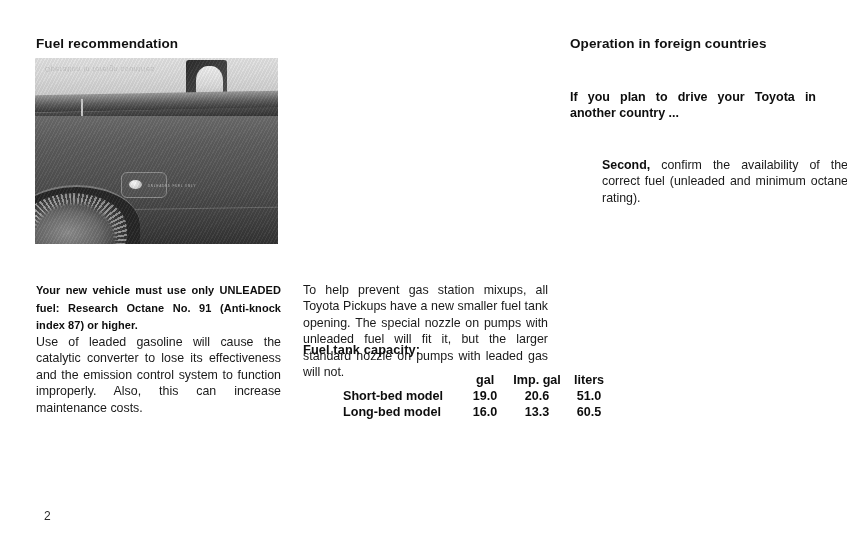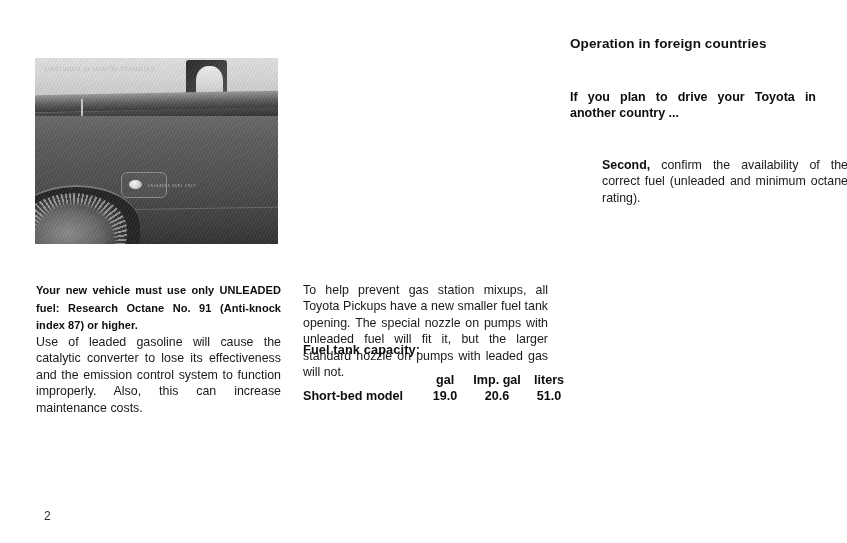--- a/index.html
+++ b/index.html
@@ -224,20 +224,21 @@
     background: #c9c9c9;
   }
 
   
   .capacity-table {
     position: absolute;
     font-size: 12.6px;
     font-weight: bold;
     color: #0d0d0d;
     border-collapse: collapse;
+    margin-left: 40px;
   }
   .capacity-table th,
   .capacity-table td {
     padding: 0 0 1px 0;
     line-height: 15px;
     font-weight: bold;
     white-space: nowrap;
   }
   .capacity-table .rowlabel {
     text-align: left;
@@ -254,20 +255,21 @@
     position: absolute;
     font-size: 12px;
     color: #2a2a2a;
   }
 </style>
 </head>
 <body>
 
 <div id="page">
 
+  <div class="section-heading" style="left:36px; top:36px;">Fuel recommendation</div>
 
   <div class="photo" style="left:35px; top:58px; width:243px; height:186px;">
     <div class="photo-inner">
       <div class="ph-sky">
         <div class="ph-sky-txt">Operation in foreign countries</div>
       </div>
       <div class="ph-mirror">
         <div class="ph-mirror-glass"></div>
       </div>
       <div class="ph-cabedge"></div>
@@ -307,20 +309,26 @@
         <th class="num">liters</th>
       </tr>
     </thead>
     <tbody>
       <tr>
         <td class="rowlabel">Short-bed model</td>
         <td class="num">19.0</td>
         <td class="num">20.6</td>
         <td class="num">51.0</td>
       </tr>
+      <tr>
+        <td class="rowlabel">Long-bed model</td>
+        <td class="num">16.0</td>
+        <td class="num">13.3</td>
+        <td class="num">60.5</td>
+      </tr>
     </tbody>
   </table>
 
   <div class="section-heading" style="left:570px; top:36px;">Operation in foreign countries</div>
 
   <div class="body-text bold" style="left:570px; top:60px; width:246px; font-size:12.5px; line-height:16.4px;">If you plan to drive your Toyota in another country ...</div>
 
 
   <div class="body-text" style="left:602px; top:128px; width:246px;">
     <span class="lead-in">Second,</span><span> confirm the availability of the correct fuel (unleaded and minimum octane rating).</span>

